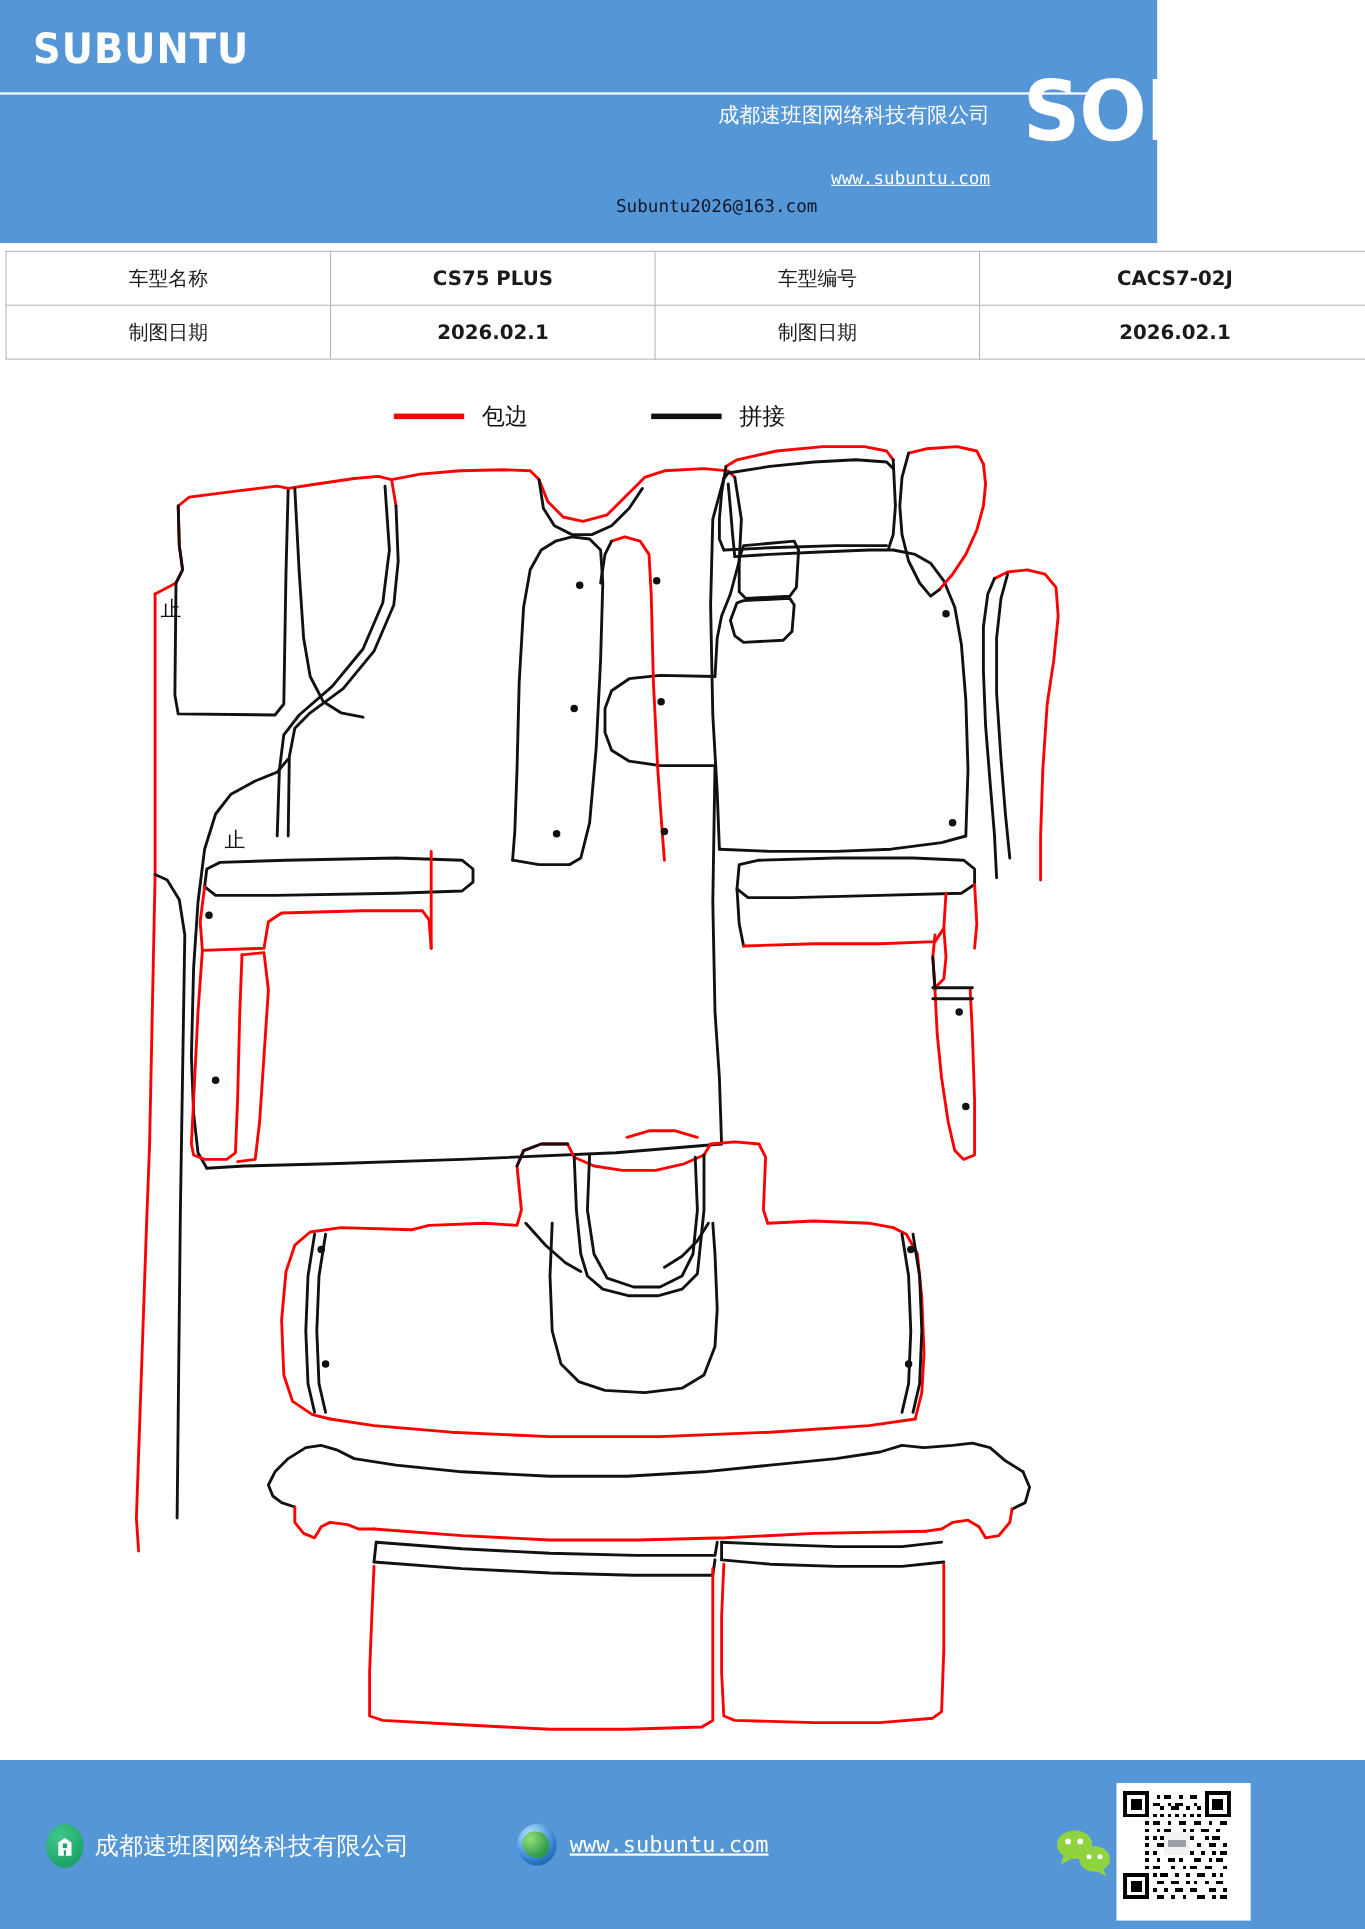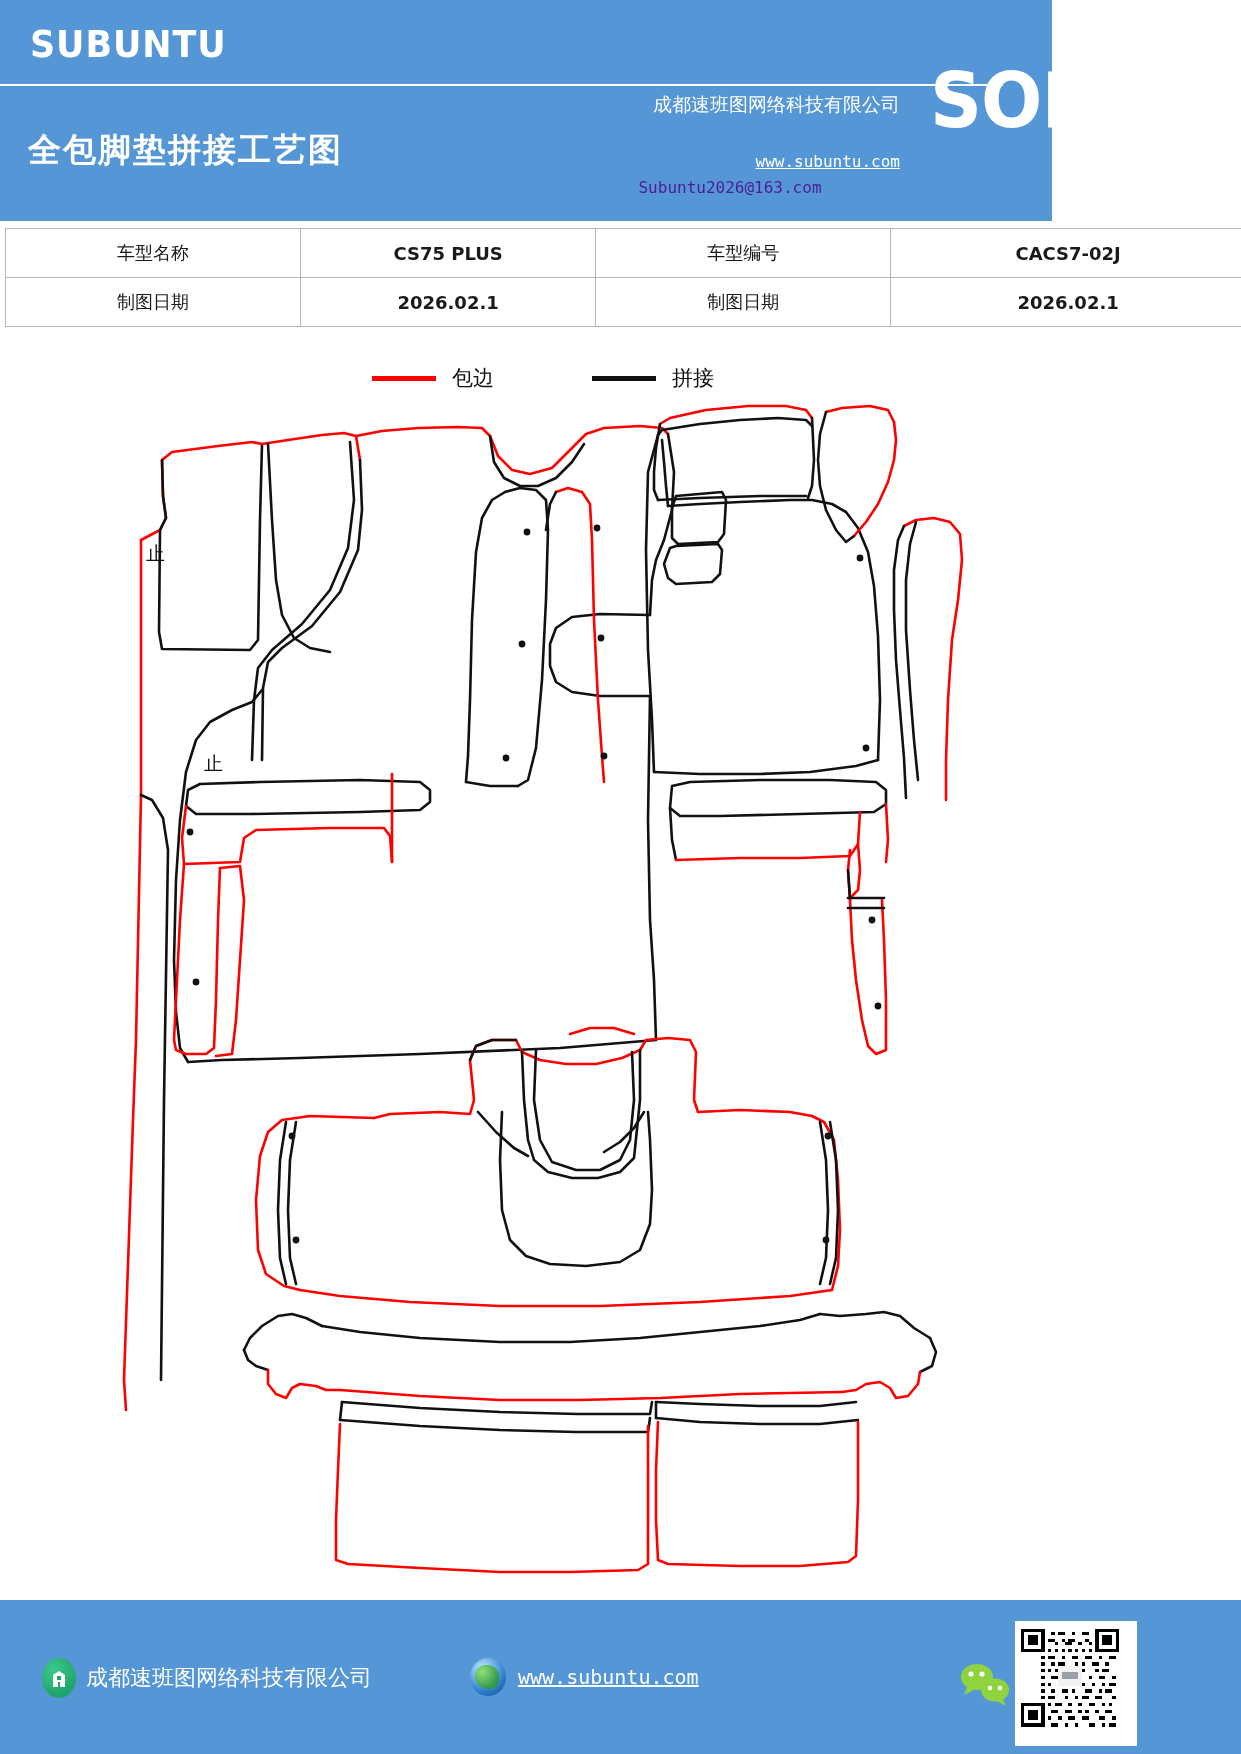--- a/index.html
+++ b/index.html
@@ -43,23 +43,23 @@
     font-size:19px;color:#ffffff;
   }
   .site-url{
     position:absolute;left:560px;top:152px;width:340px;
     text-align:right;
     font-family:"DejaVu Sans Mono","Liberation Mono",monospace;
     font-size:16px;color:#ffffff;text-decoration:underline;
   }
   .mail{
     position:absolute;left:560px;top:178px;width:340px;
-    text-align:center;
+    text-align:left;
     font-family:"DejaVu Sans Mono","Liberation Mono",monospace;
-    font-size:16px;color:#4c1d95;
+    font-size:16px;color:#0f172a;
   }
   .sop{
     position:absolute;left:930px;top:56px;
     font-family:"DejaVu Sans",sans-serif;
     font-size:76px;font-weight:700;color:#ffffff;
     letter-spacing:-1px;
     transform:scaleX(0.95);transform-origin:left top;
   }
 
   
@@ -82,21 +82,21 @@
   .info-table td.lbl2{width:274px;}
   .info-table td.val2{width:330px;font-weight:600;}
 
   
   .legend{
     position:absolute;left:0;top:360px;width:1241px;height:42px;
   }
   .legend-item{
     position:absolute;display:flex;align-items:center;gap:16px;
   }
-  .legend-item.a{left:372px;top:4px;}
+  .legend-item.a{left:358px;top:4px;}
   .legend-item.b{left:592px;top:4px;}
   .swatch{display:block;width:64px;height:5px;}
   .swatch.red{background:#ff0000;}
   .swatch.black{background:#111111;}
   .legend-label{
     font-family:"DejaVu Sans",sans-serif;
     font-size:21px;color:#111111;
   }
 
   
@@ -147,21 +147,20 @@
     background:#ffffff;padding:6px;
   }
   .qr svg{display:block;}
 </style>
 </head>
 <body>
 
 <div class="header">
   <div class="brand">SUBUNTU</div>
   <div class="hrule"></div>
-  <div class="doc-title">全包脚垫拼接工艺图</div>
   <div class="co-name">成都速班图网络科技有限公司</div>
   <div class="site-url">www.subuntu.com</div>
   <div class="mail">Subuntu2026@163.com</div>
   <div class="sop">SOP</div>
 </div>
 
 <table class="info-table">
   <tbody>
     <tr>
       <td class="lbl">车型名称</td>

